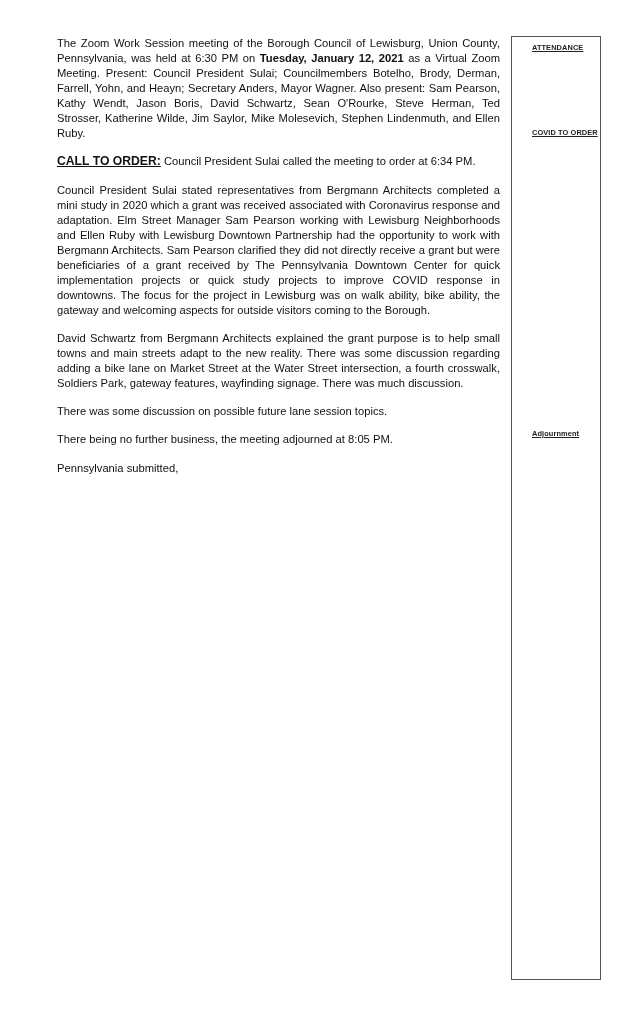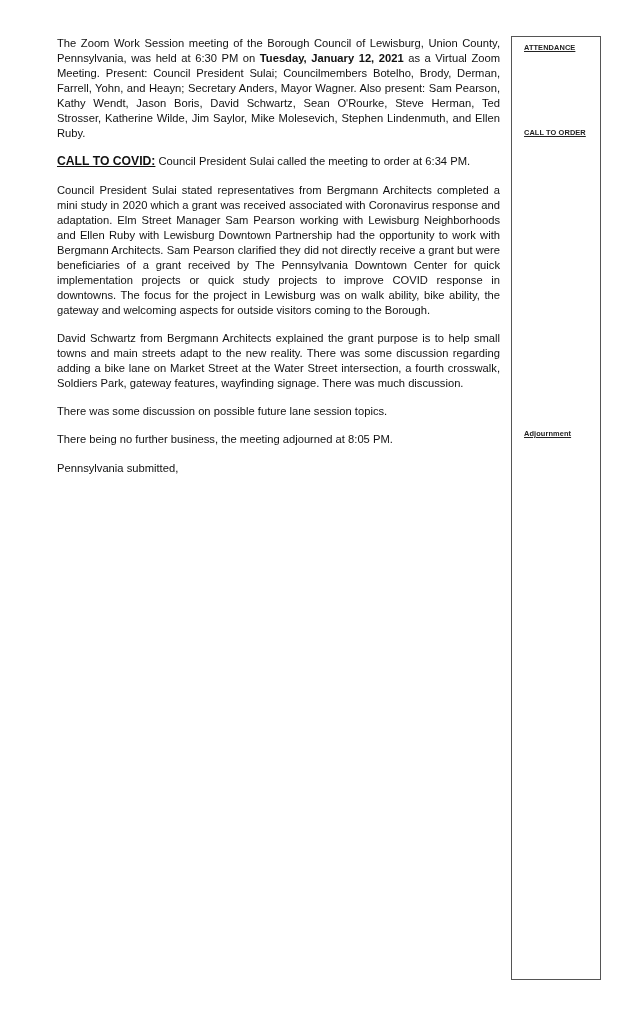--- a/index.html
+++ b/index.html
@@ -14,45 +14,45 @@
     .main p { margin: 0 0 13.3px 0; }
     .justify { text-align: justify; text-align-last: left; }
     .bold { font-weight: bold; }
     .heading-inline { font-weight: bold; text-decoration: underline; font-size: 12.2px; }
     .sig-gap { height: 53px; }
     .sidebar {
       position: absolute; left: 511px; top: 36px; width: 90px; height: 944px;
       border: 1.5px solid #555; box-sizing: border-box;
     }
     .side-label {
-      position: absolute; left: 12px; font-size: 7.4px; font-weight: bold;
+      position: absolute; left: 20px; font-size: 7.4px; font-weight: bold;
       text-decoration: underline; letter-spacing: 0.1px; color: #222;
     }
   </style>
 </head>
 <body>
 
 <div class="main">
   <p class="justify"><span>The Zoom Work Session meeting of the Borough Council of Lewisburg, Union County, Pennsylvania, was held at 6:30 PM on </span><span class="bold">Tuesday, January 12, 2021</span><span> as a Virtual Zoom Meeting. Present: Council President Sulai; Councilmembers Botelho, Brody, Derman, Farrell, Yohn, and Heayn; Secretary Anders, Mayor Wagner.  Also present:  Sam Pearson, Kathy Wendt, Jason Boris, David Schwartz, Sean O'Rourke, Steve Herman, Ted Strosser, Katherine Wilde, Jim Saylor, Mike Molesevich, Stephen Lindenmuth, and Ellen Ruby.</span></p>
 
-  <p><span class="heading-inline">CALL TO COVID:</span><span> Council President Sulai called the meeting to order at 6:34 PM.</span></p>
+  <p><span class="heading-inline">CALL TO ORDER:</span><span> Council President Sulai called the meeting to order at 6:34 PM.</span></p>
 
   <p class="justify">Council President Sulai stated representatives from Bergmann Architects completed a mini study in 2020 which a grant was received associated with Coronavirus response and adaptation.  Elm Street Manager Sam Pearson working with Lewisburg Neighborhoods and Ellen Ruby with Lewisburg Downtown Partnership had the opportunity to work with Bergmann Architects.  Sam Pearson clarified they did not directly receive a grant but were beneficiaries of a grant received by The Pennsylvania Downtown Center for quick implementation projects or quick study projects to improve COVID response in downtowns.  The focus for the project in Lewisburg was on walk ability, bike ability, the gateway and welcoming aspects for outside visitors coming to the Borough.</p>
 
   <p class="justify">David Schwartz from Bergmann Architects explained the grant purpose is to help small towns and main streets adapt to the new reality.  There was some discussion regarding adding a bike lane on Market Street at the Water Street intersection, a fourth crosswalk, Soldiers Park, gateway features, wayfinding signage.  There was much discussion.</p>
 
   <p>There was some discussion on possible future lane session topics.</p>
 
   <p>There being no further business, the meeting adjourned at 8:05 PM.</p>
 
   <p>Pennsylvania submitted,</p>
 
   <div class="sig-gap"></div>
 
   <div>
   </div>
 </div>
 
 <div class="sidebar">
   <div class="side-label" style="top:6px">ATTENDANCE</div>
-  <div class="side-label" style="top:91px">CALL TO ORDER</div>
+  <div class="side-label" style="top:91px">COVID TO ORDER</div>
   <div class="side-label" style="top:392px">Adjournment</div>
 </div>
 
 </body></html>

